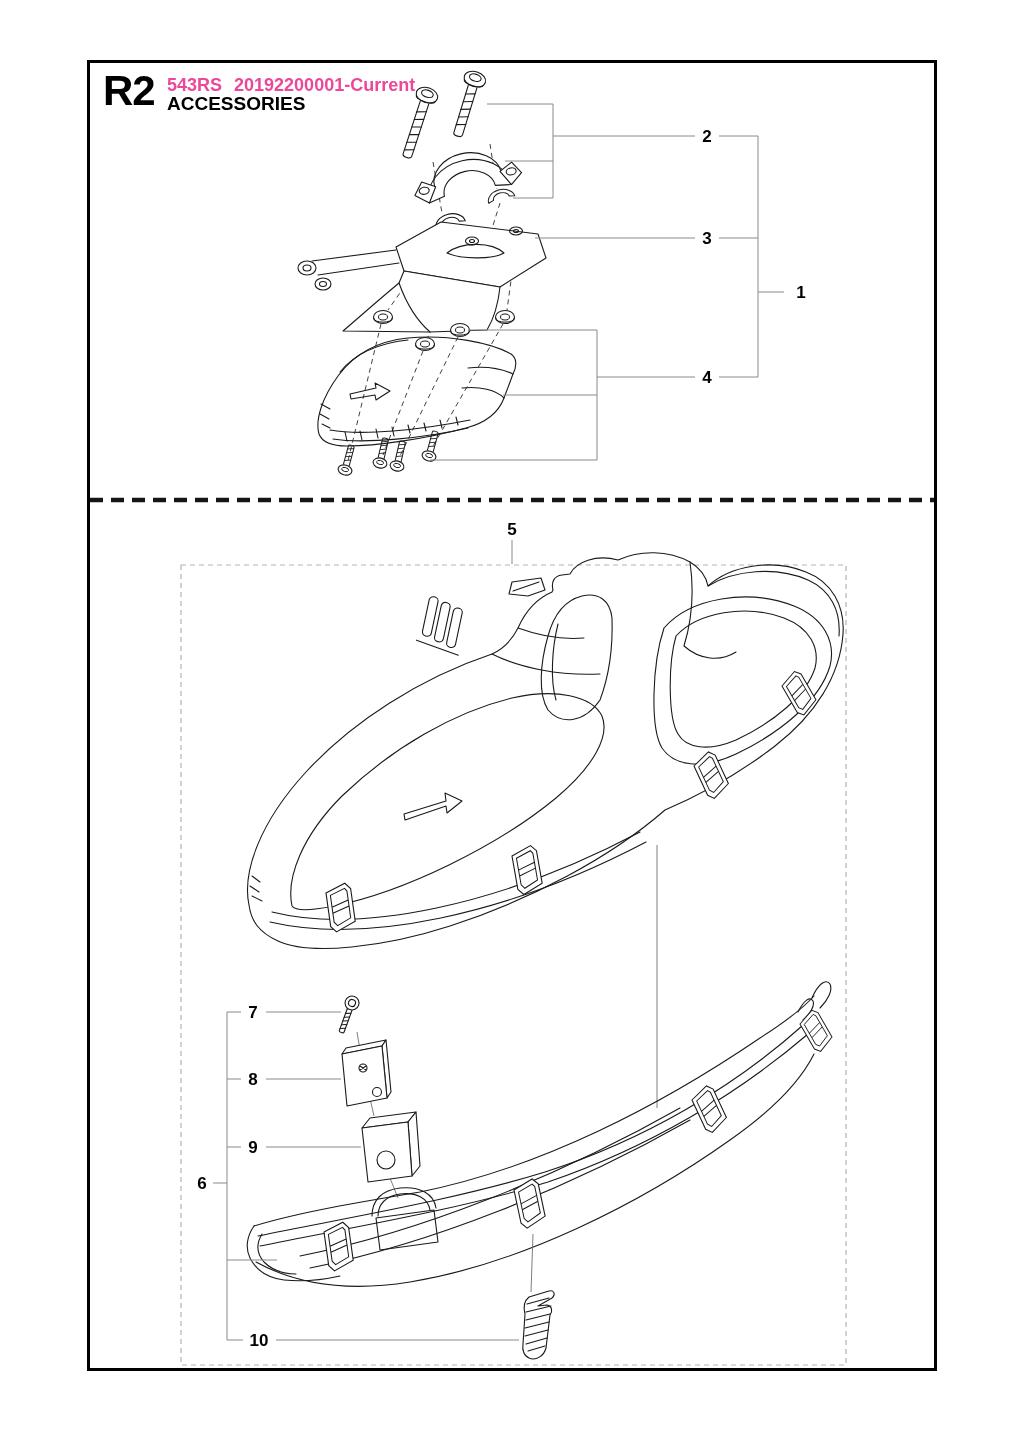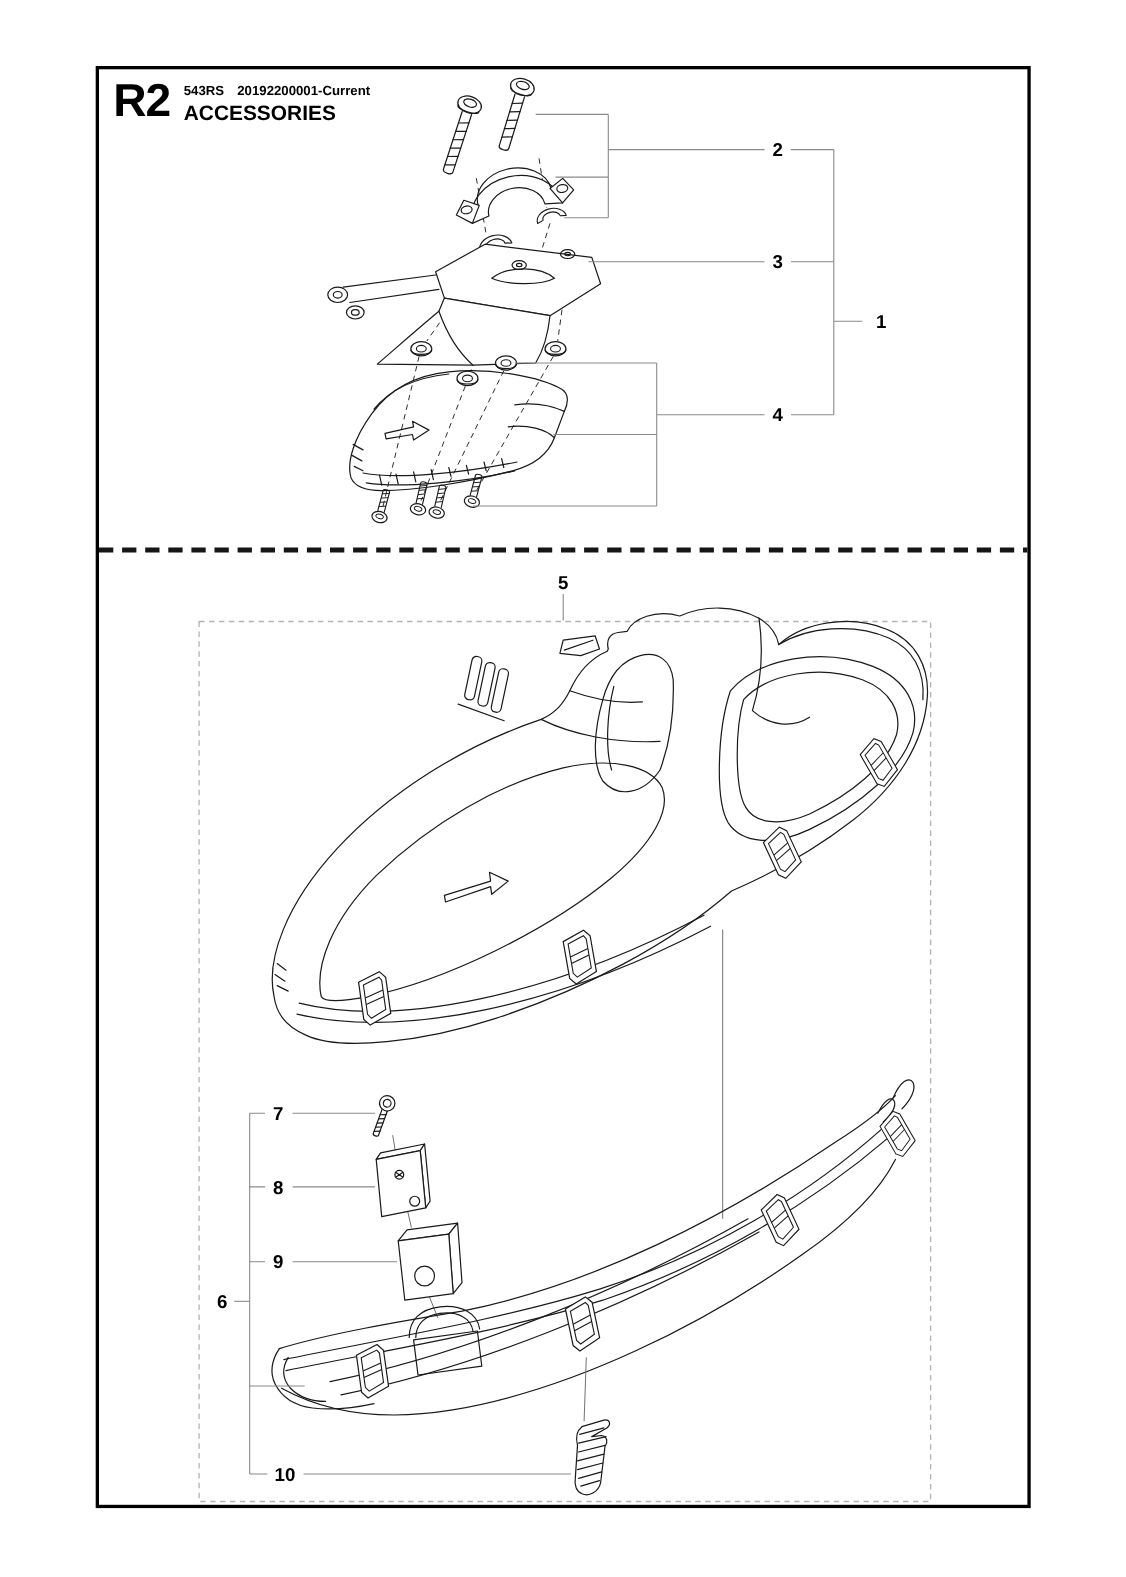--- a/index.html
+++ b/index.html
@@ -2,21 +2,21 @@
 <html><head>
 <meta charset="utf-8">
 <style>
   html,body{margin:0;padding:0;background:#ffffff;}
   .page{position:relative;width:960px;height:1434px;background:#ffffff;overflow:hidden;
         font-family:"Liberation Sans",sans-serif;border-radius:24px;}
   .frame{position:absolute;left:87px;top:60px;width:844px;height:1305px;
          border:3px solid #000;background:#fff;}
   .hdr-code{position:absolute;left:103px;top:70px;font-size:42px;font-weight:bold;
             letter-spacing:-1px;color:#000;line-height:1;}
-  .hdr-line1{position:absolute;left:167px;top:76px;font-size:12px;font-weight:bold;color:#000000;line-height:1;}
+  .hdr-line1{position:absolute;left:167px;top:76px;font-size:18px;font-weight:bold;color:#ec4899;line-height:1;}
   .hdr-line1 .gap{display:inline-block;width:12px;}
   .hdr-line2{position:absolute;left:167px;top:94px;font-size:19px;font-weight:bold;color:#000;line-height:1;}
   svg.diagram{position:absolute;left:0;top:0;}
   .ln{fill:none;stroke:#1a1a1a;stroke-width:1.1;stroke-linecap:round;stroke-linejoin:round;}
   .lnw{fill:#ffffff;stroke:#1a1a1a;stroke-width:1.1;stroke-linejoin:round;}
   .ld{fill:none;stroke:#8a8a8a;stroke-width:1;}
   .dash{fill:none;stroke:#2b2b2b;stroke-width:0.9;stroke-dasharray:5 4;}
   .thin{fill:none;stroke:#6f6f6f;stroke-width:0.9;}
   .callout{font-family:"Liberation Sans",sans-serif;font-size:17px;font-weight:bold;fill:#000;}
 </style>

